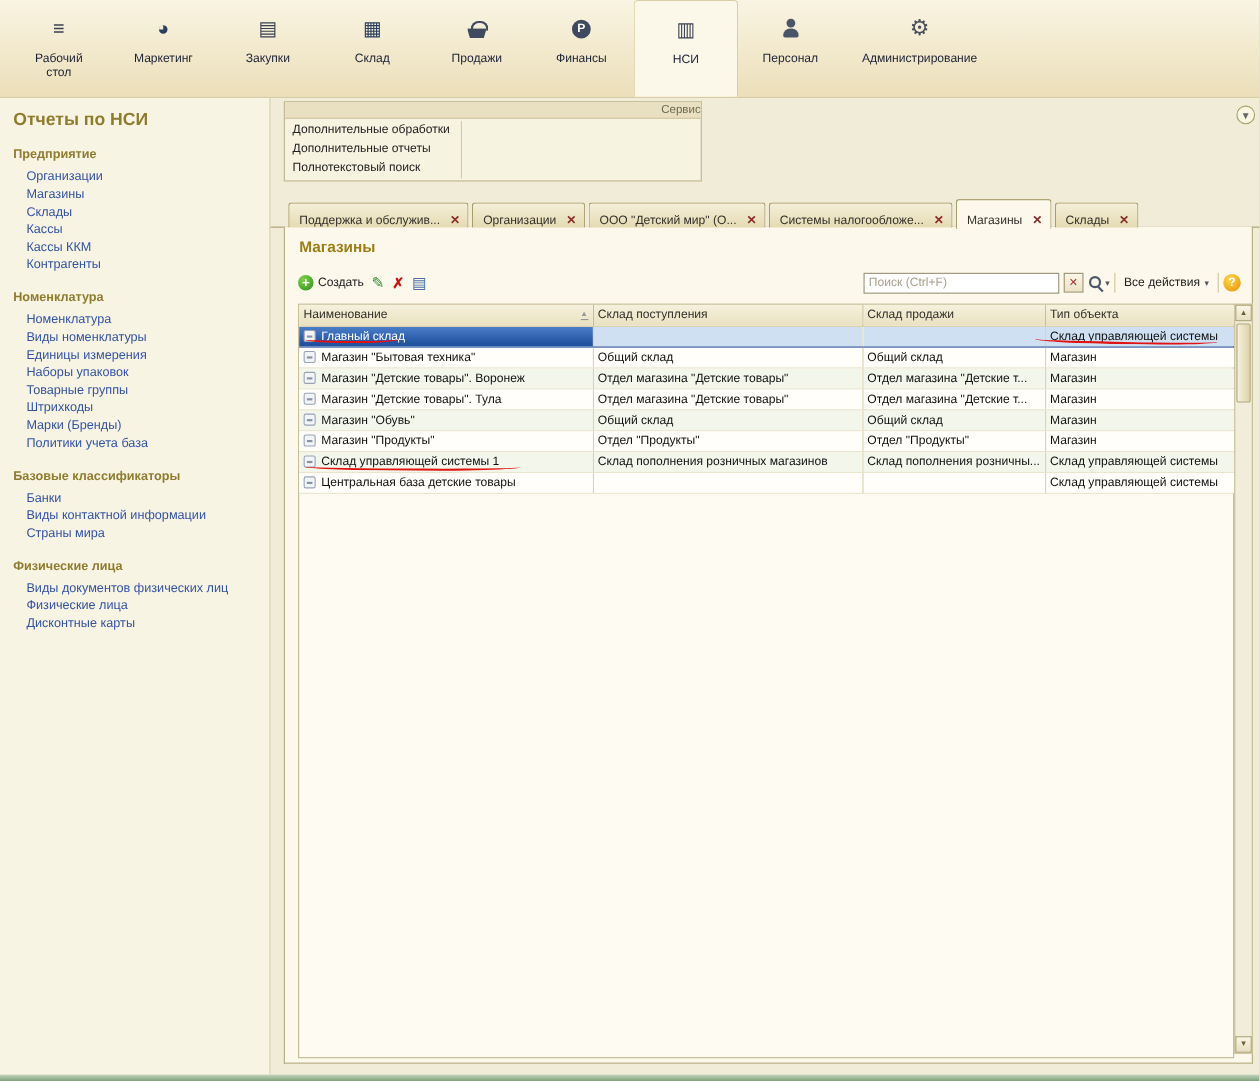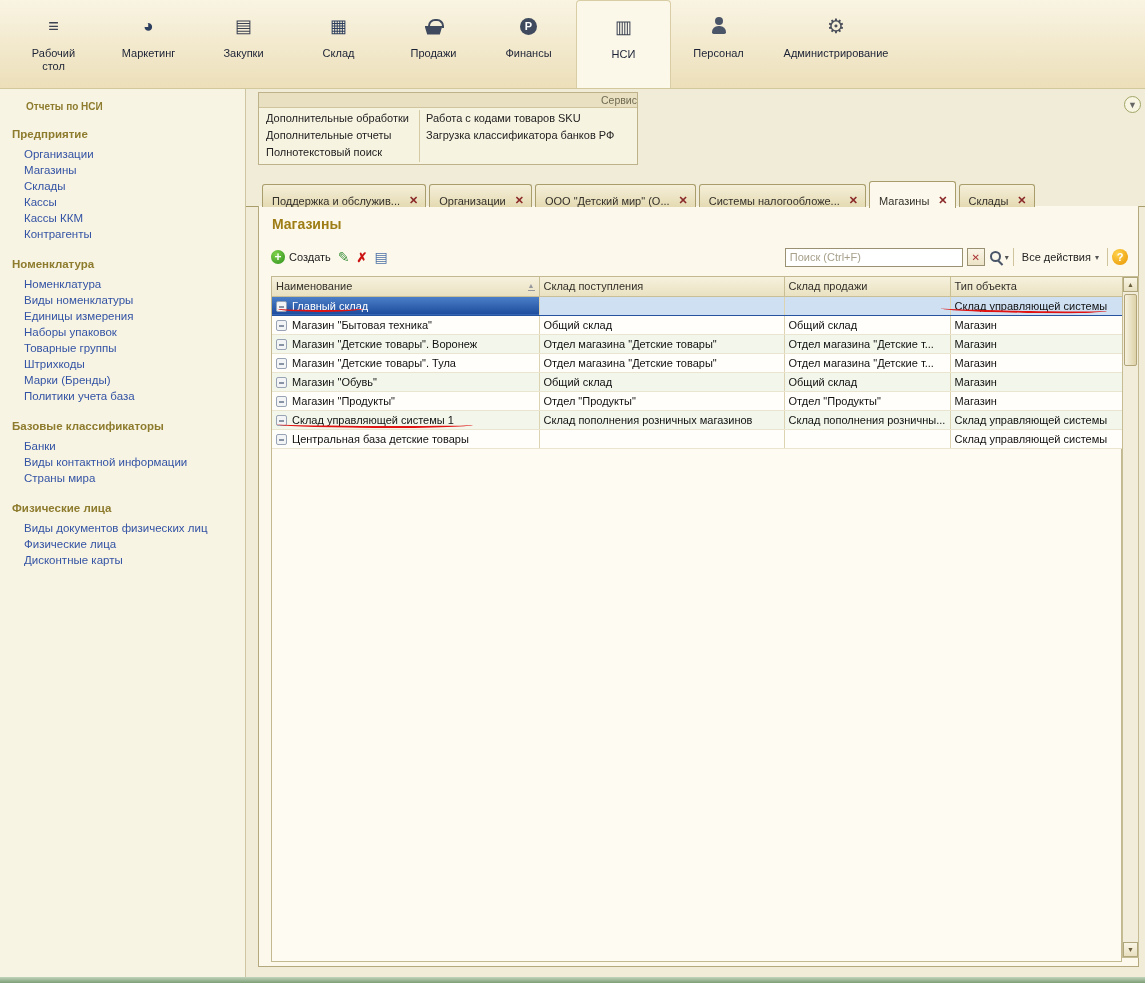--- a/index.html
+++ b/index.html
@@ -30,21 +30,21 @@
                    background:#3f4a5e; clip-path:polygon(0 0,100% 0,85% 100%,15% 100%); }
   .person { position:relative; display:inline-block; width:16px; height:18px; }
   .person::before { content:''; position:absolute; left:4px; top:0; width:8px; height:8px;
                     border-radius:50%; background:#4a5568; }
   .person::after { content:''; position:absolute; left:1px; top:9px; width:14px; height:8px;
                    border-radius:7px 7px 2px 2px; background:#4a5568; }
 
   
   .sidebar { position:absolute; left:0; top:89px; width:246px; height:888px;
              background:#f8f4e4; border-right:1px solid #cdc4a0; padding:10px 4px 0 10px; overflow:hidden; }
-  .sb-title { color:#8e7c2e; font-weight:bold; font-size:10px; margin:2px 0 14px 16px; }
+  .sb-title { color:#8e7c2e; font-weight:bold; font-size:16px; margin:2px 0 14px 2px; }
   .sb-sec-title { color:#8e7c2e; font-weight:bold; font-size:11.5px; margin:16px 0 6px 2px; }
   .sb-item { color:#3353a4; font-size:11.5px; padding:2px 0 2px 14px; cursor:pointer; white-space:nowrap; }
 
   .drag-dots { position:absolute; width:3px; height:3px; background:#9aa08a; border-radius:50%;
                box-shadow:0 5px 0 #9aa08a, 0 10px 0 #9aa08a; }
 
   
   .main { position:absolute; left:246px; top:89px; width:899px; height:888px; background:#f1ecd8; }
 
   
@@ -242,24 +242,20 @@
 
     <div class="service">
       <div class="svc-title">Сервис</div>
       <div class="svc-body">
         <div class="svc-col1">
             <div class="svc-item">Дополнительные обработки</div>
             <div class="svc-item">Дополнительные отчеты</div>
             <div class="svc-item">Полнотекстовый поиск</div>
           </div>
         <div class="svc-div"></div>
-        <div class="svc-col2">
-            <div class="svc-item">Работа с кодами товаров SKU</div>
-            <div class="svc-item">Загрузка классификатора банков РФ</div>
-          </div>
       </div>
     </div>
 
     <div class="tabbar">
         <div class="tab">
           <span class="tab-label">Поддержка и обслужив...</span>
           <span class="tab-close">✕</span>
         </div>
         <div class="tab">
           <span class="tab-label">Организации</span>

